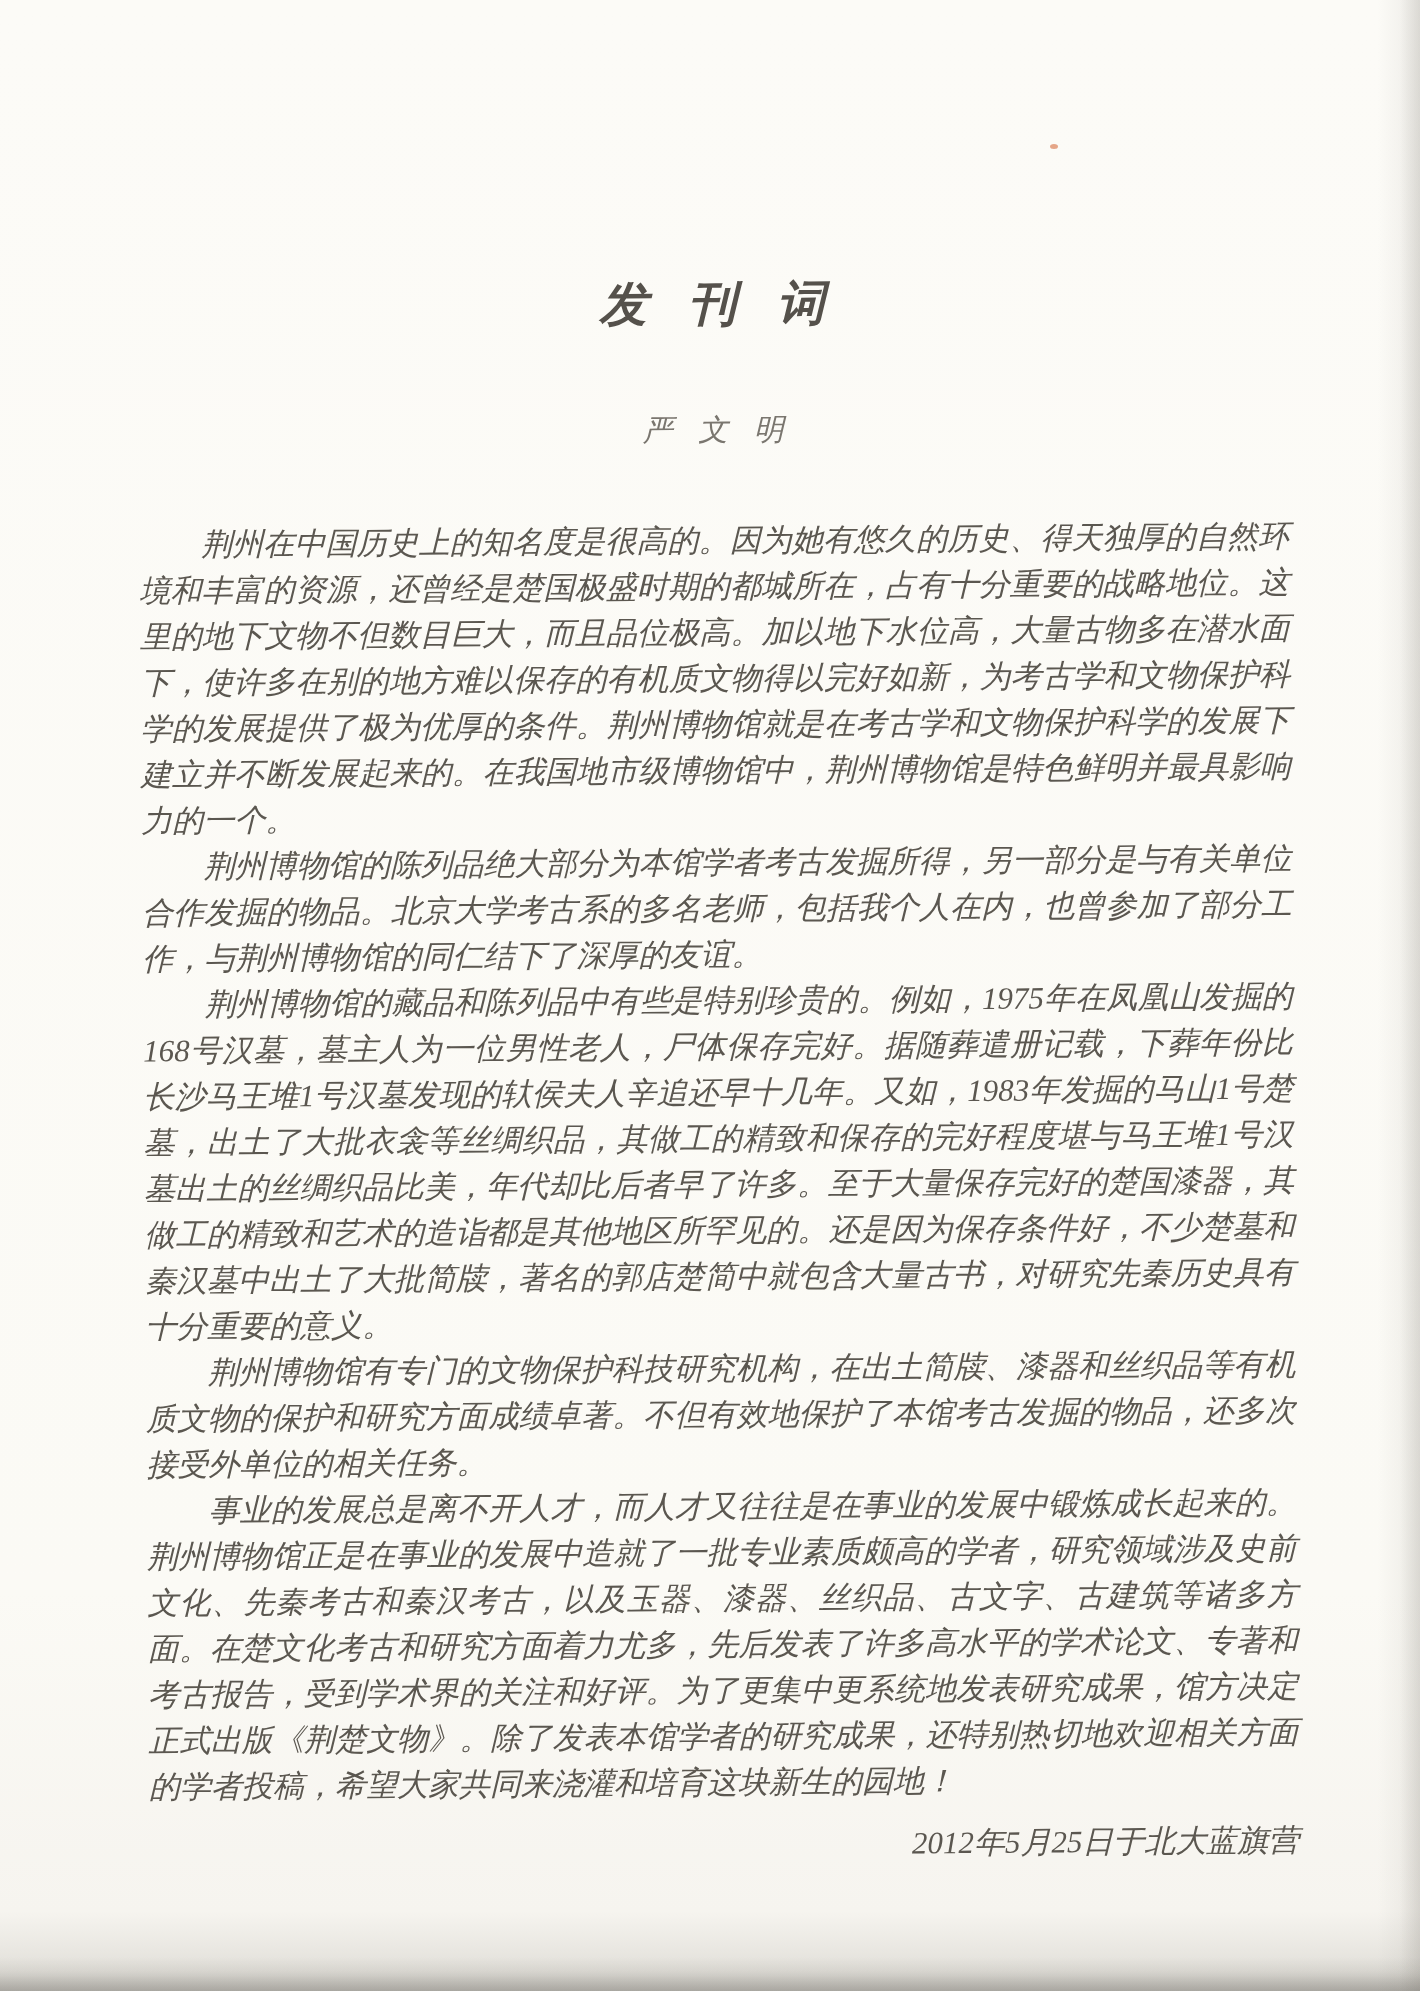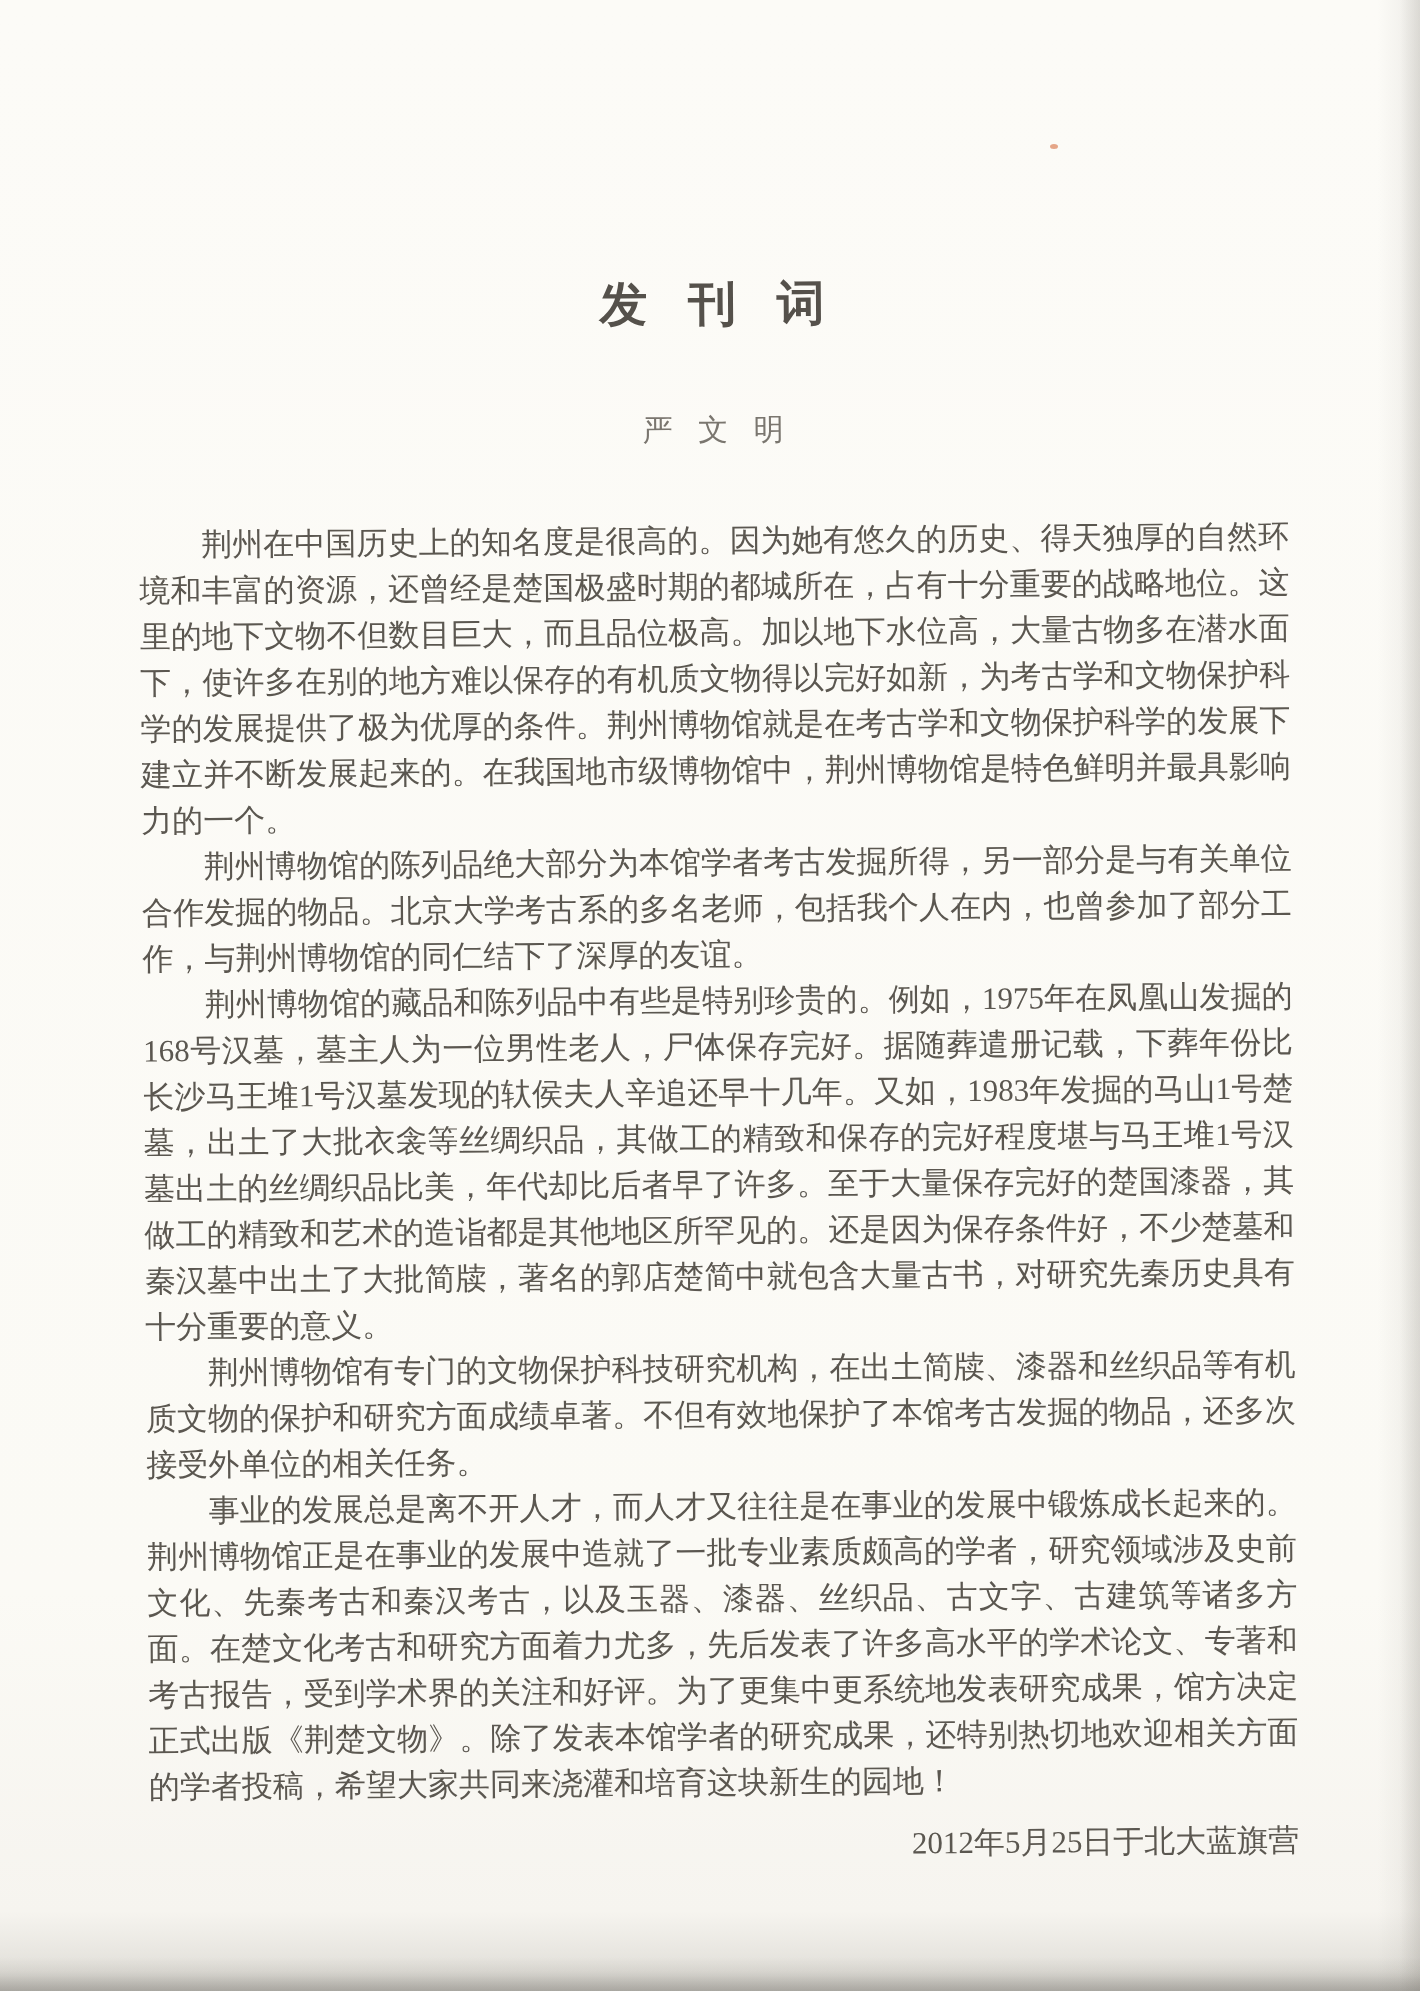--- a/index.html
+++ b/index.html
@@ -11,20 +11,21 @@
     font-family: "Liberation Serif", "DejaVu Serif", serif;
   }
   .page {
     position: relative;
     width: 1420px;
     height: 1991px;
     overflow: hidden;
     background:
       linear-gradient(to right, rgba(255,255,255,0) 97%, rgba(140,136,128,0.14) 100%),
       linear-gradient(to bottom, #fcfbf7 0%, #fbfaf5 80%, #f6f4ef 96%, #e2e0da 99%, #c9c7c1 100%);
+    font-style: italic;
   }
   .content {
     position: absolute;
     left: 137px;
     top: 278px;
     width: 1150px;
     transform: rotate(-0.45deg);
     transform-origin: 50% 0;
   }
   .title {

